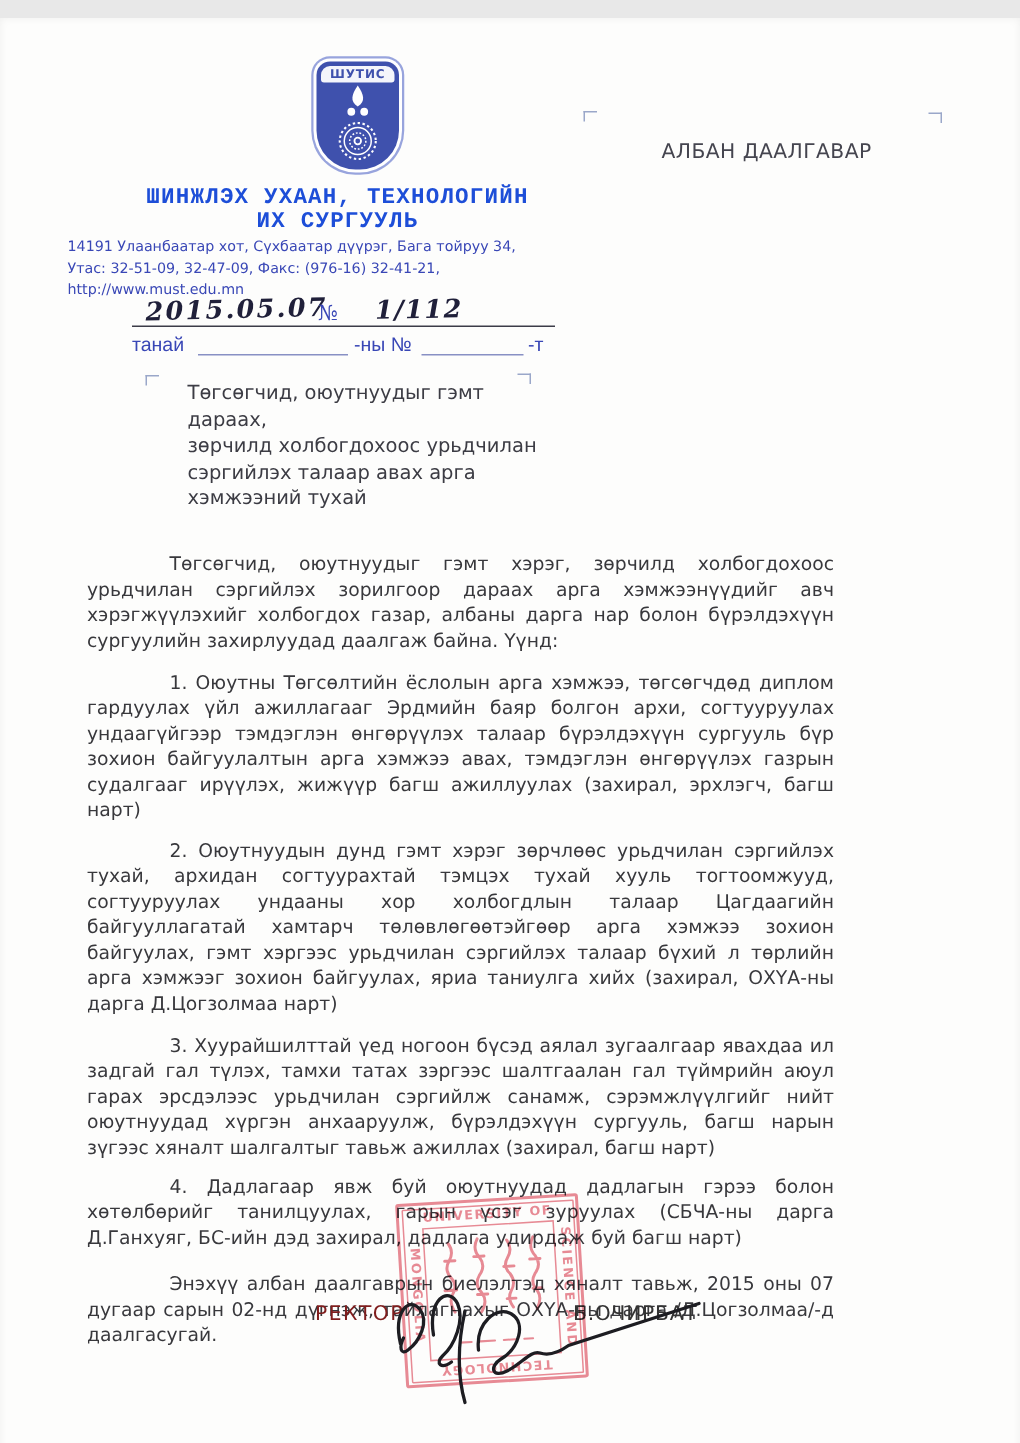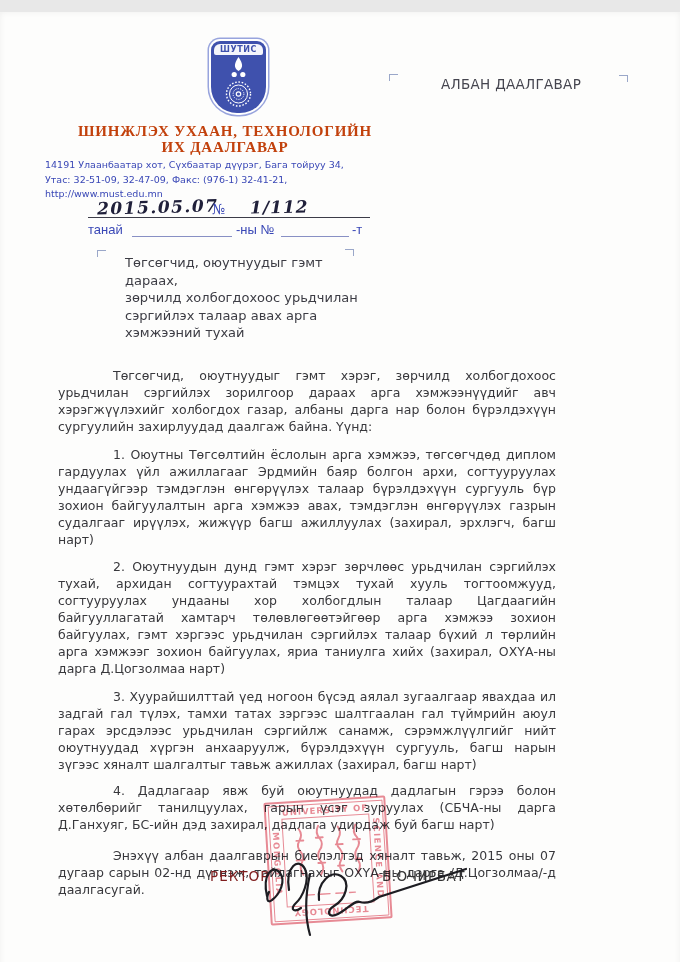--- a/index.html
+++ b/index.html
@@ -21,41 +21,41 @@
   }
   .logo-band{
     position:absolute;left:3px;right:3px;top:3px;height:11px;
     background:#f4f5fb;border-radius:6px 6px 2px 2px;
     color:#3f51ad;font-size:8px;font-weight:bold;letter-spacing:.6px;
     text-align:center;line-height:11px;
   }
   .logo-art{position:absolute;left:0;top:12px;width:55px;height:60px;}
   .uni-name{
     position:absolute;left:45px;top:112px;width:360px;text-align:center;
-    color:#c2410c;font-family:Liberation Serif, serif;
+    color:#1d4ed8;font-family:Liberation Mono, monospace;
     font-weight:bold;font-size:15px;line-height:15.5px;letter-spacing:.8px;
   }
   .address{
     position:absolute;left:45px;top:146px;width:360px;text-align:left;
     color:#3947b6;font-size:9.5px;line-height:14.5px;
   }
   
   .hw{font-family:"DejaVu Serif","Liberation Serif",serif;font-style:italic;
       color:#20203a;font-weight:bold;}
   .hw-date{position:absolute;left:97px;top:185px;font-size:17px;letter-spacing:1.5px;transform:rotate(-1.5deg);}
   .hw-num{position:absolute;left:250px;top:185px;font-size:17px;letter-spacing:1px;transform:rotate(-1deg);}
   .no-sign{position:absolute;left:212px;top:189px;color:#3947b6;
       font-family:"DejaVu Serif","Liberation Serif",serif;font-size:14px;}
   .rule1{position:absolute;left:88px;top:205px;width:282px;border-bottom:1.4px solid #3c3c48;}
   .to-word{position:absolute;color:#3947b6;font-family:Liberation Sans, sans-serif;font-size:13px;top:210px;}
   .to-prefix{left:88px;} .to-mid{left:236px;} .to-suffix{left:352px;}
   .rule2a{position:absolute;left:132px;top:224px;width:100px;border-bottom:1px solid #8890c4;}
   .rule2b{position:absolute;left:281px;top:224px;width:68px;border-bottom:1px solid #8890c4;}
   
-  .doc-type{position:absolute;left:441px;top:64px;font-size:13.5px;color:#45454f;letter-spacing:.3px;}
+  .doc-type{position:absolute;left:441px;top:81px;font-size:13.5px;color:#45454f;letter-spacing:.3px;}
   .cm{position:absolute;width:8px;height:6px;border-top:1.3px solid #9aa7c9;}
   .cm-l{border-left:1.3px solid #9aa7c9;}
   .cm-r{border-right:1.3px solid #9aa7c9;}
   .cm1{left:389px;top:62px;} .cm2{left:619px;top:63px;}
   .cm3{left:97px;top:238px;} .cm4{left:345px;top:237px;}
   
   .subject{
     position:absolute;left:125px;top:242px;width:245px;
     font-size:13px;line-height:17.5px;color:#3c3c44;white-space:pre-line;
   }
@@ -107,25 +107,25 @@
         <circle cx="27.5" cy="41" r="12" stroke-width="1.4" stroke-dasharray="1.6 1.7"></circle>
         <circle cx="27.5" cy="41" r="9" stroke-width="1"></circle>
         <circle cx="27.5" cy="41" r="5.4" stroke-width="1" stroke-dasharray="1.2 1.2"></circle>
         <circle cx="27.5" cy="41" r="2.2" stroke-width="1.2"></circle>
       </g>
     </svg>
   </div>
 
   <div class="uni-name">
     <div>ШИНЖЛЭХ УХААН, ТЕХНОЛОГИЙН</div>
-    <div>ИХ ДААЛГАВАР</div>
+    <div>ИХ СУРГУУЛЬ</div>
   </div>
   <div class="address">
     <div>14191 Улаанбаатар хот, Сүхбаатар дүүрэг, Бага тойруу 34,</div>
-    <div>Утас: 32-51-09, 32-47-09, Факс: (976-1) 32-41-21,</div>
+    <div>Утас: 32-51-09, 32-47-09, Факс: (976-16) 32-41-21,</div>
     <div>http://www.must.edu.mn</div>
   </div>
 
   <div class="hw hw-date">2015.05.07</div>
   <div class="no-sign">№</div>
   <div class="hw hw-num">1/112</div>
   <div class="rule1"></div>
   <div class="to-word to-prefix">танай</div>
   <div class="to-word to-mid">-ны №</div>
   <div class="to-word to-suffix">-т</div>

